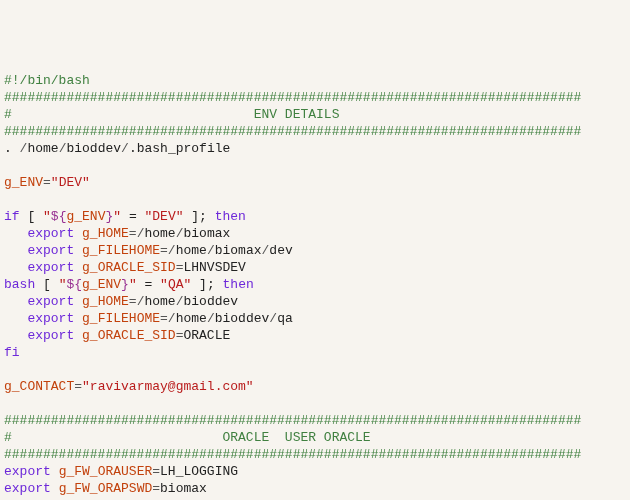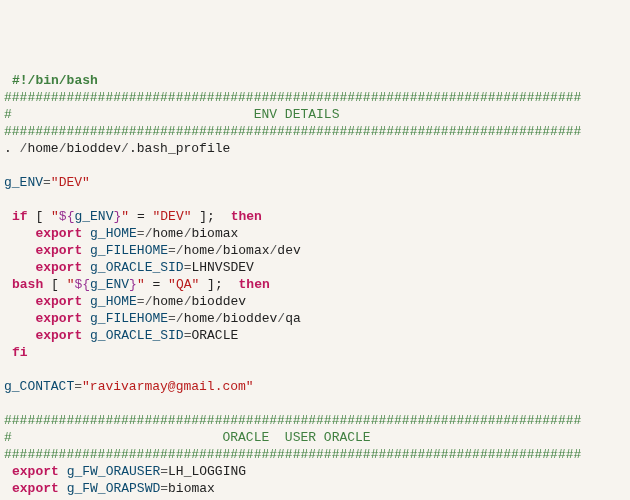--- a/index.html
+++ b/index.html
@@ -10,27 +10,27 @@
     font-size: 13px;
     line-height: 17px;
     white-space: pre;
     color: #333;
     overflow: hidden;
     width: 630px;
     height: 500px;
     box-sizing: border-box;
   }
   .c-green { color: #408040; }
-  .c-navy { color: #be185d; }
+  .c-navy { color: #6d28d9; }
   .c-red { color: #b91c1c; }
-  .c-teal { color: #0c4a6e; }
+  .c-teal { color: #c2410c; }
   .c-gray { color: #555; }
   .c-purple { color: #973092; }
   .c-black { color: #222; }
-  .bold { font-weight: bold; margin-left: 8px; }
+  .bold { font-weight: normal; }
 </style>
 </head>
 <body>
 
 
 
 <span class="c-green bold">#!/bin/bash</span>
 <span class="c-green">##########################################################################</span>
 <span class="c-green">#                               </span><span class="c-green">ENV DETAILS</span>
 <span class="c-green">##########################################################################</span>

